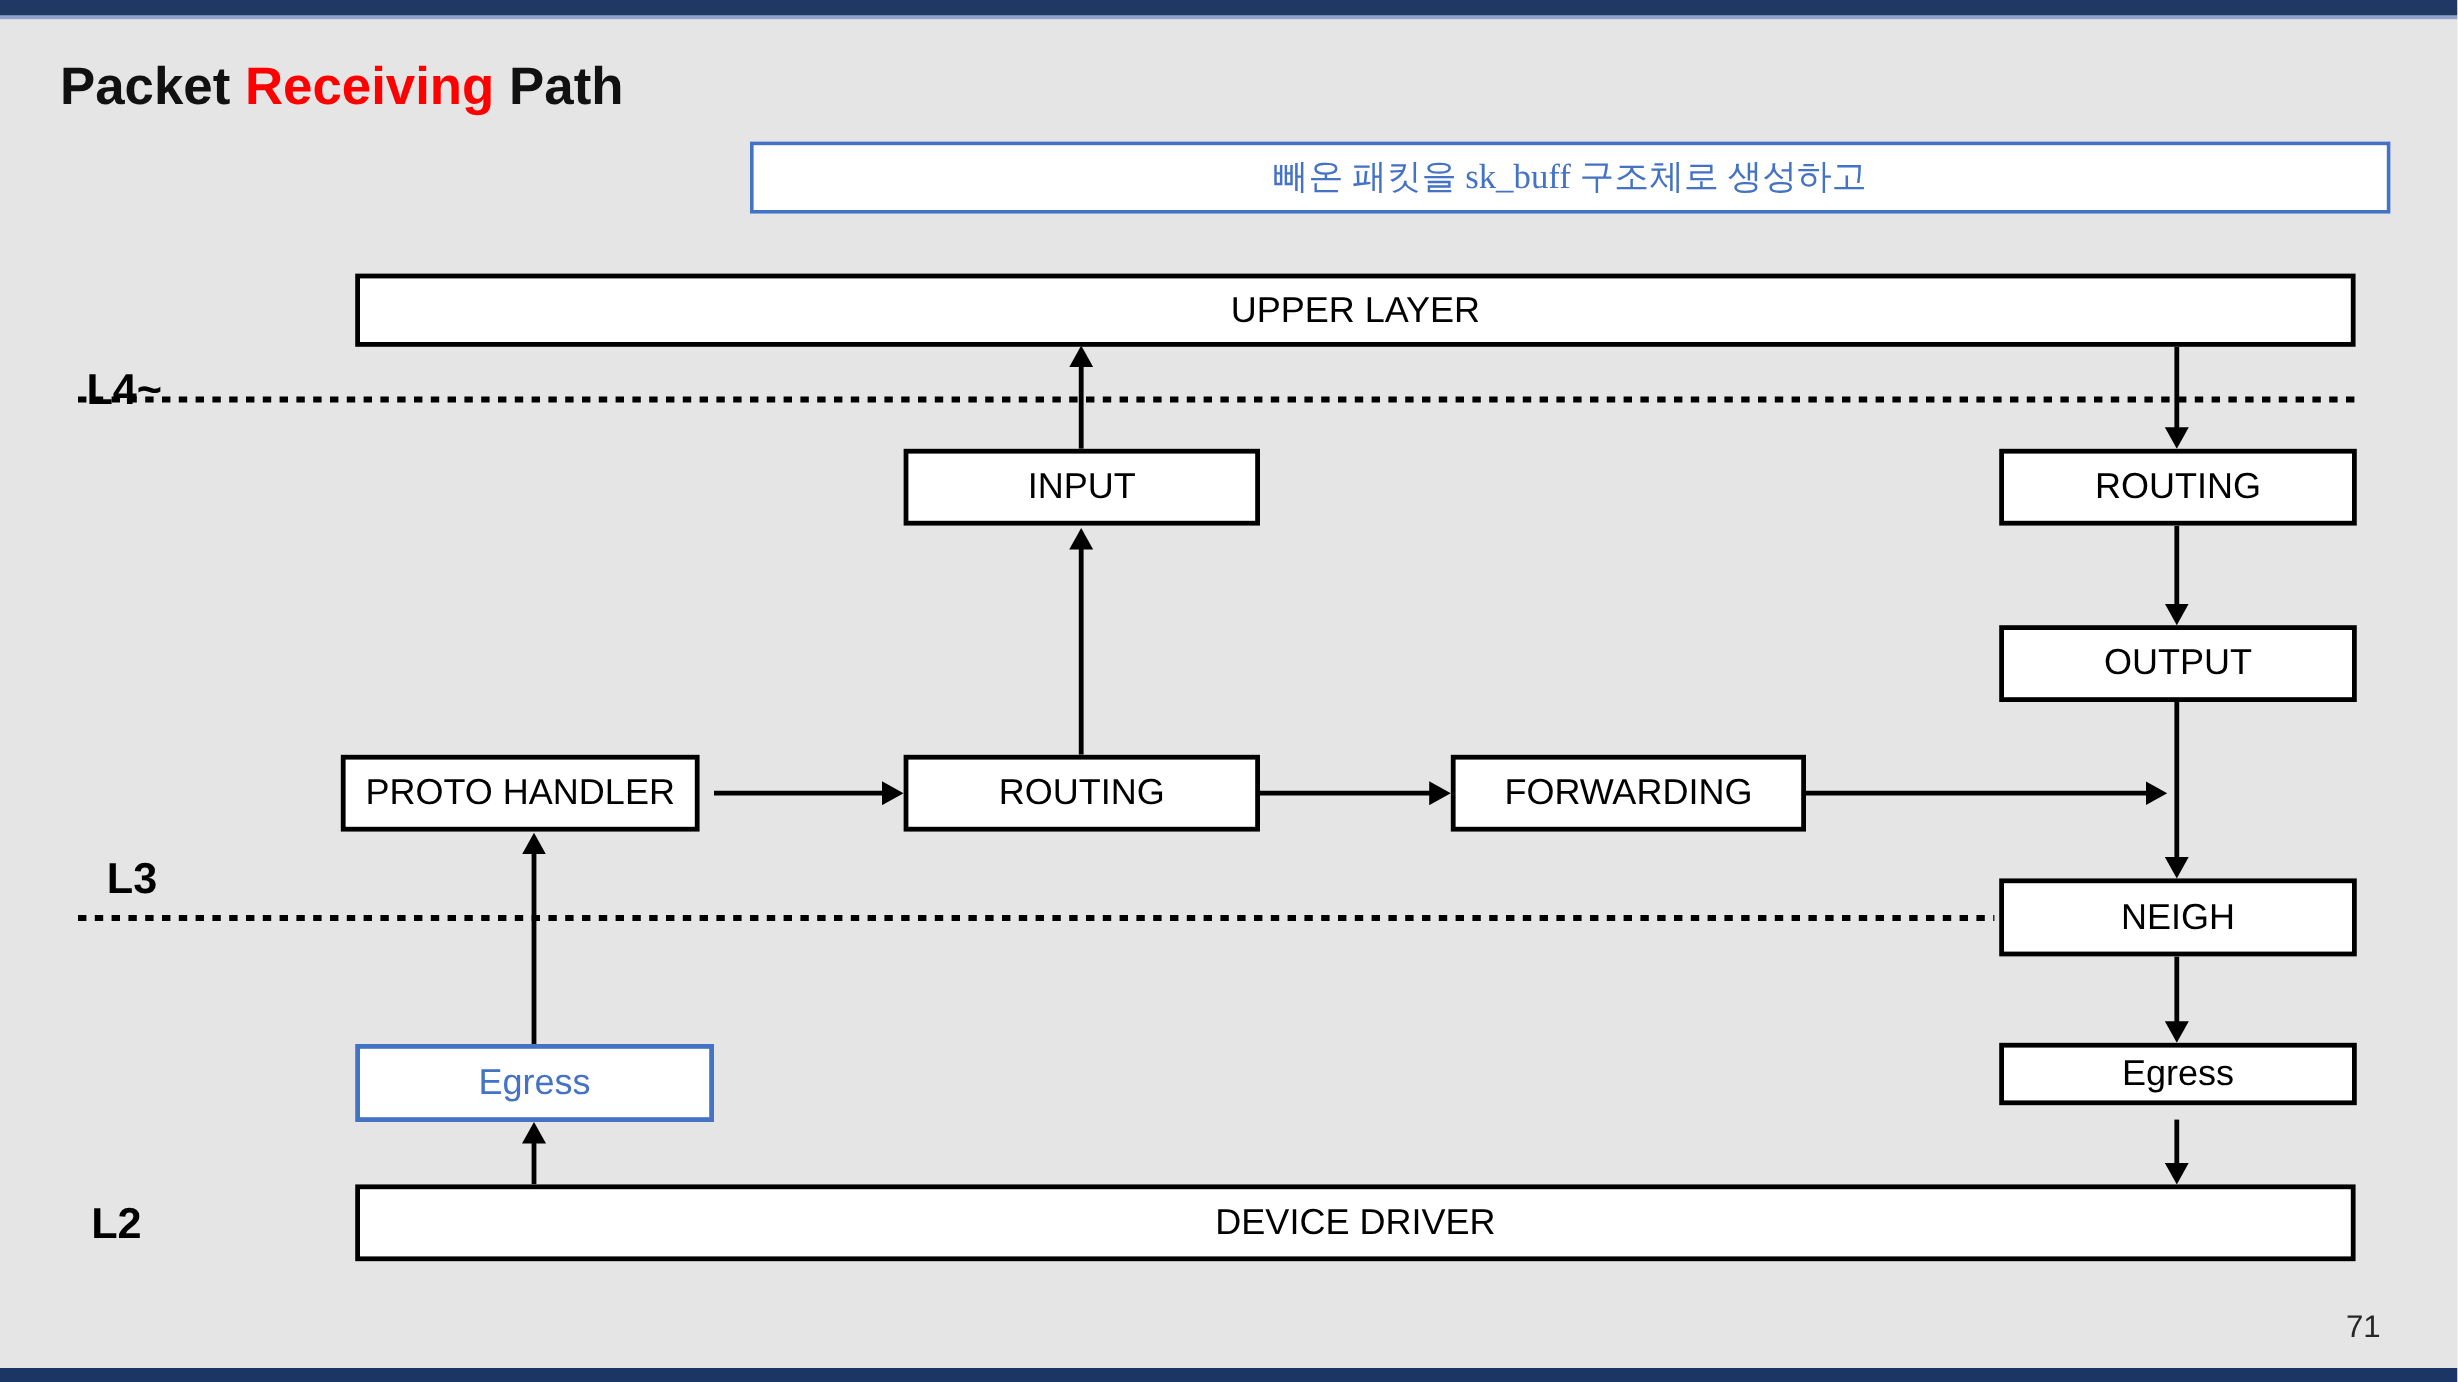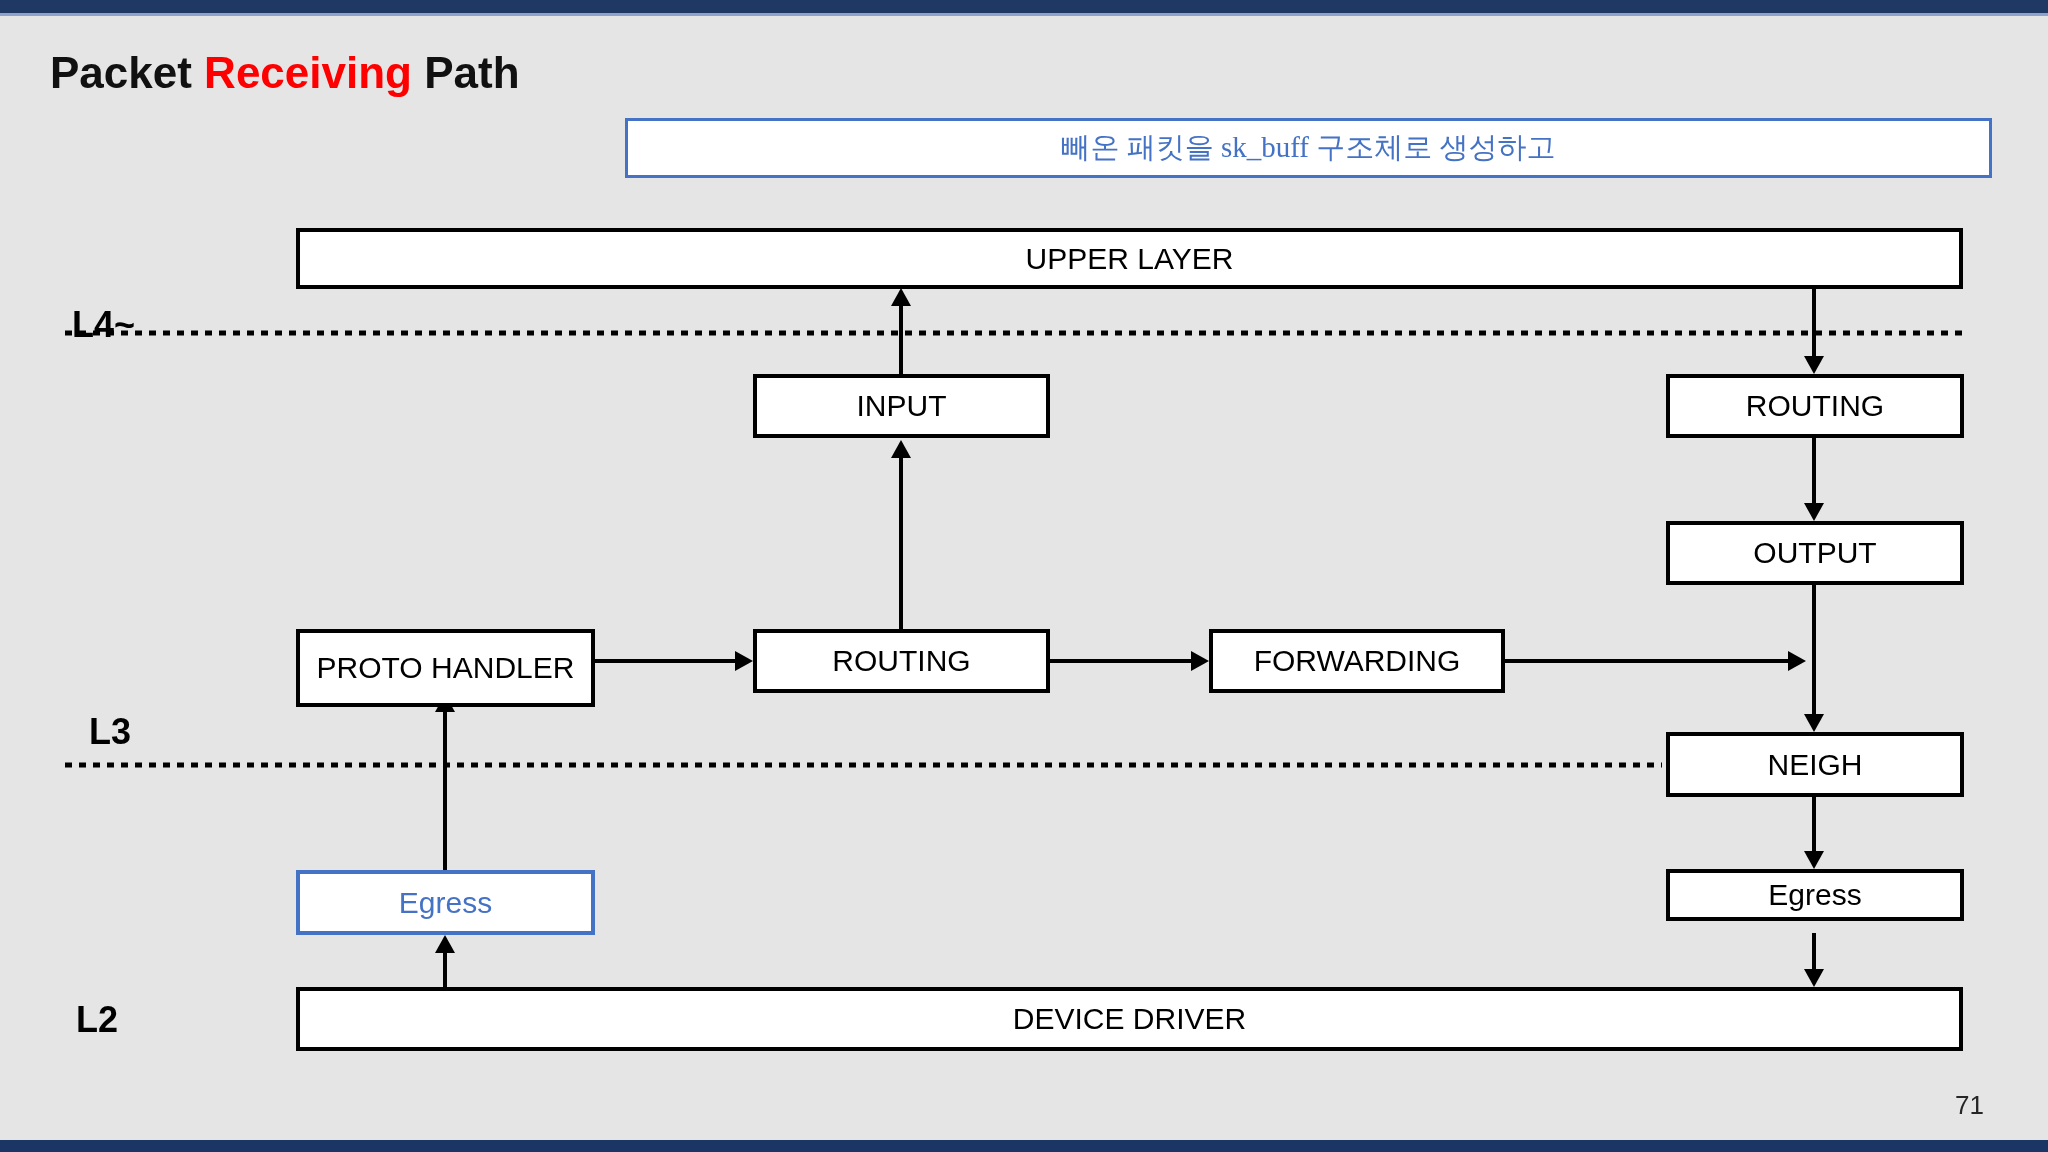--- a/index.html
+++ b/index.html
@@ -38,21 +38,21 @@
   
   .box{
     position:absolute;box-sizing:border-box;border:4px solid #000;background:#fff;
     display:flex;align-items:center;justify-content:center;
     font-size:30px;color:#000;white-space:nowrap;
   }
   #box-upper-layer {left:296px; top:228px; width:1667px; height:61px;}
   #box-input       {left:753px; top:374px; width:297px;  height:64px;}
   #box-routing-right{left:1666px;top:374px; width:298px;  height:64px;}
   #box-output      {left:1666px;top:521px; width:298px;  height:64px;}
-  #box-proto-handler{left:296px;top:629px; width:299px;  height:78px;}
+  #box-proto-handler{left:284px;top:629px; width:299px;  height:64px;}
   #box-routing-mid {left:753px; top:629px; width:297px;  height:64px;}
   #box-forwarding  {left:1209px;top:629px; width:296px;  height:64px;}
   #box-neigh       {left:1666px;top:732px; width:298px;  height:65px;}
   #box-ingress     {left:296px; top:870px; width:299px;  height:65px;
                     border-color:#4472C4;color:#4472C4;}
   #box-egress      {left:1666px;top:869px; width:298px;  height:52px;}
   #box-device-driver{left:296px;top:987px; width:1667px; height:64px;}
 
   
   .wires{position:absolute;left:0;top:0;width:2048px;height:1152px;}

